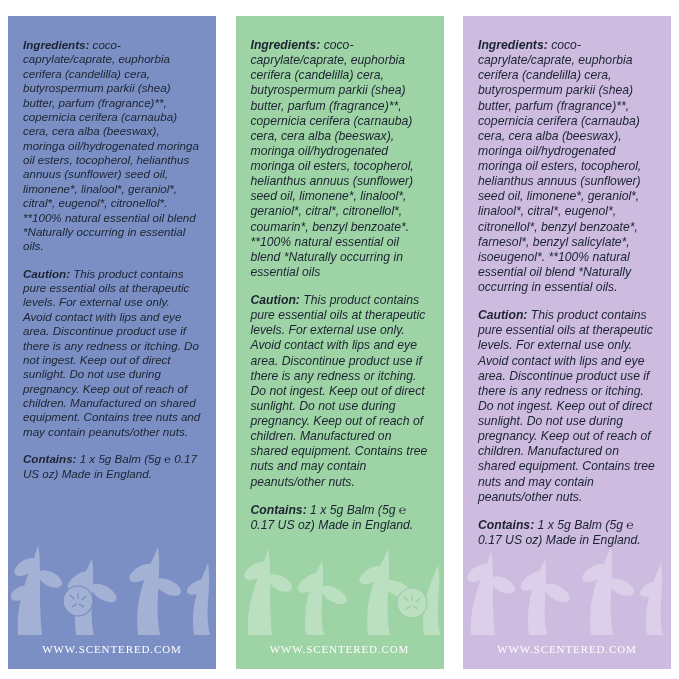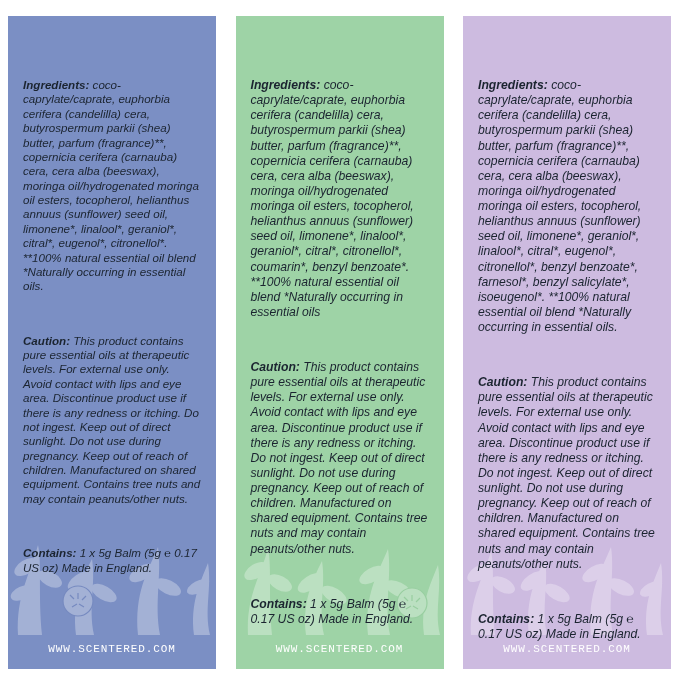--- a/index.html
+++ b/index.html
@@ -48,21 +48,20 @@
     pointer-events: none;
   }
   .watermark svg { display: block; width: 100%; height: 100%; }
 
   .block {
     position: relative;
     z-index: 2;
     font-style: italic;
     line-height: 1.24;
     margin-bottom: 13px;
-    margin-top: 40px;
   }
   .block .lead {
     font-weight: bold;
     font-style: italic;
   }
   .panel .body-text {
     font-style: italic;
   }
   .fs-blue   { font-size: 11.6px; }
   .fs-green  { font-size: 12.2px; }
@@ -71,21 +70,21 @@
   .footer {
     position: absolute;
     z-index: 3;
     left: 0;
     bottom: 14px;
     width: 100%;
     text-align: center;
     font-size: 11px;
     letter-spacing: 0.9px;
     color: #ffffff;
-    font-family: Liberation Mono, monospace;
+    font-family: Liberation Serif, serif;
     font-style: normal;
   }
   .panel.green .footer,
   .panel.purple .footer { color: #ffffff; }
 </style>
 </head>
 <body>
 
 <div class="sheet">
 

